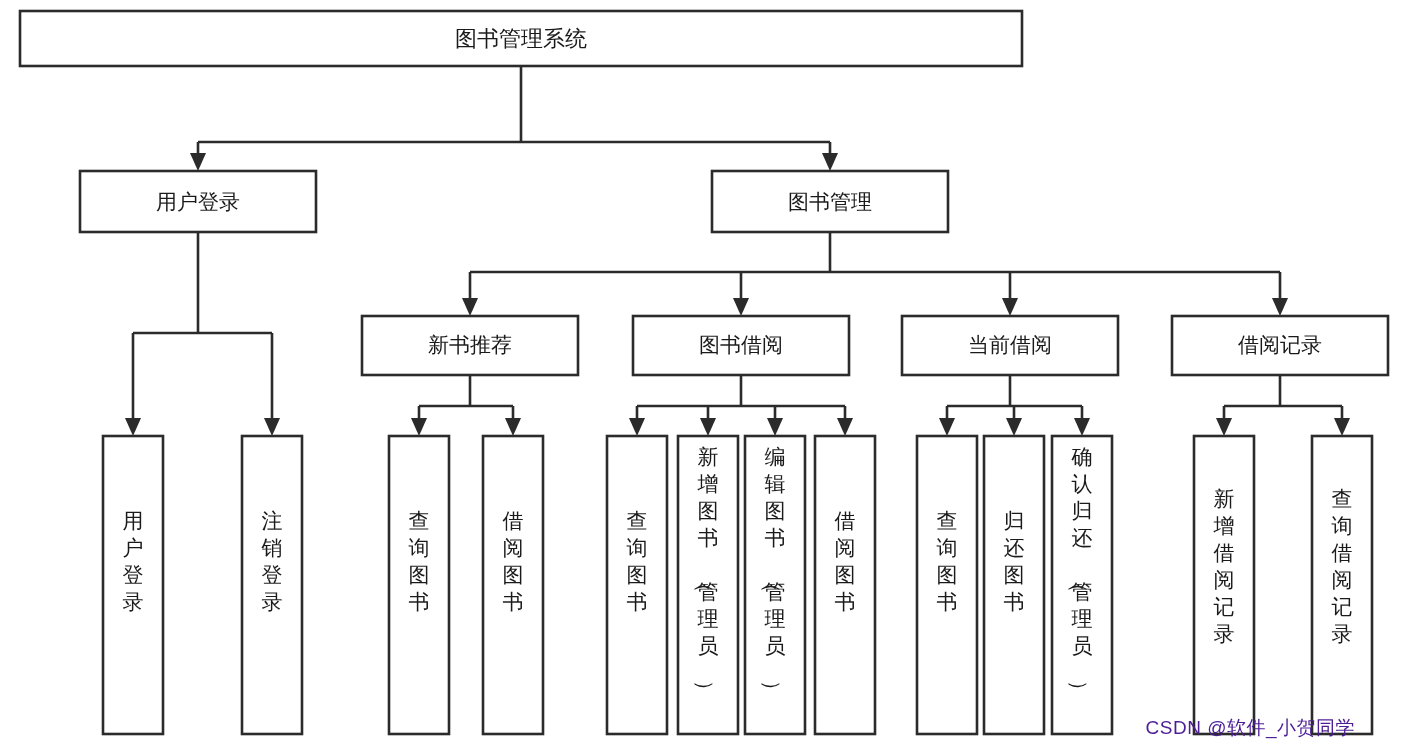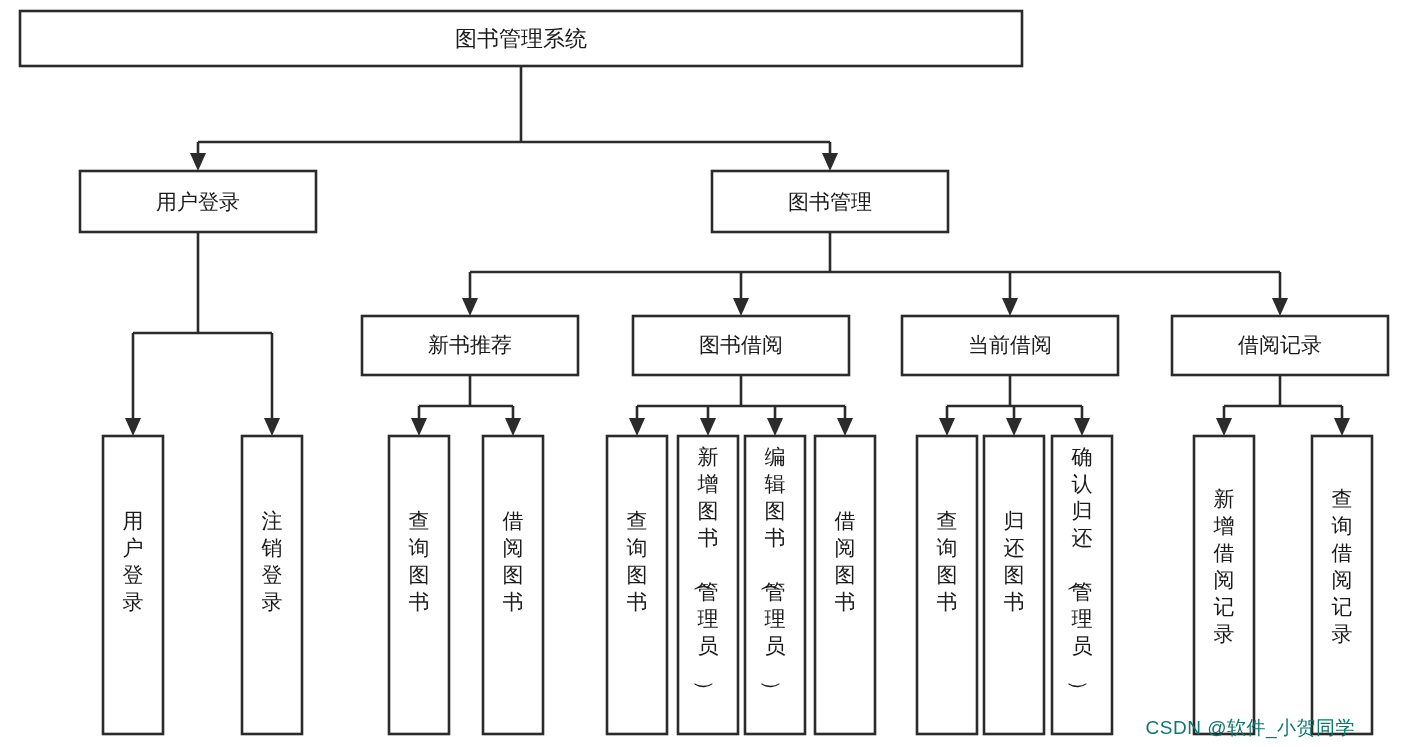--- a/index.html
+++ b/index.html
@@ -56,21 +56,21 @@
   }
   .title-label {
     font-size: 22px;
   }
   .watermark {
     position: absolute;
     right: 12px;
     bottom: 6px;
     font-family: "Liberation Sans", "DejaVu Sans", sans-serif;
     font-size: 19px;
-    color: #0f766e;
+    color: #4c1d95;
     letter-spacing: 0.5px;
     white-space: nowrap;
     pointer-events: none;
   }
 </style>
 </head>
 <body>
 
 <div id="diagram-root">
 

